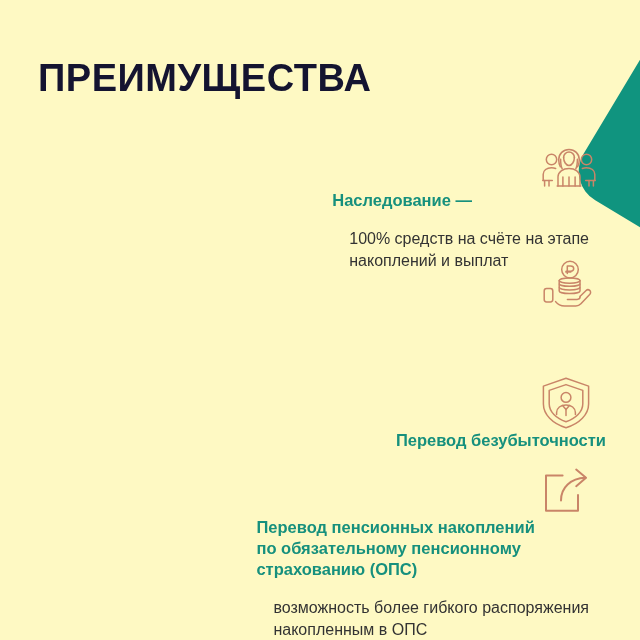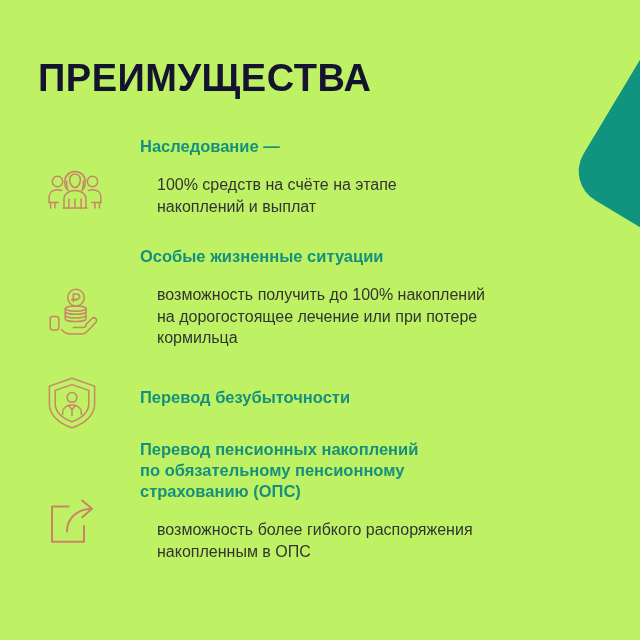--- a/index.html
+++ b/index.html
@@ -12,21 +12,21 @@
     height: 640px;
     background: #ffffff;
     font-family: "Liberation Sans", "DejaVu Sans", sans-serif;
     overflow: hidden;
     position: relative;
   }
   #slide {
     position: relative;
     width: 640px;
     height: 640px;
-    background: #bef264;
+    background: #fef9c3;
     overflow: hidden;
   }
 
   
   #deco-layer {
     position: absolute;
     top: 0;
     left: 0;
     width: 640px;
     height: 640px;
@@ -51,22 +51,22 @@
     position: absolute;
     left: 0;
     top: 0;
     width: 640px;
   }
   .benefit {
     position: absolute;
     left: 46px;
     width: 560px;
     display: flex;
-    flex-direction: row;
-    align-items: center;
+    flex-direction: column;
+    align-items: flex-end;
   }
   .benefit-icon {
     width: 66px;
     min-width: 66px;
     display: flex;
     align-items: center;
     justify-content: flex-start;
     padding-top: 2px;
   }
   .benefit-icon svg {
@@ -162,26 +162,20 @@
           <path d="M19.2 20.6v3.1c0 1.45 4.66 2.6 10.4 2.6s10.4-1.15 10.4-2.6v-3.1"></path>
           <path d="M19.2 24.2v3.1c0 1.45 4.66 2.6 10.4 2.6s10.4-1.15 10.4-2.6v-3.1"></path>
           <path d="M19.2 27.8v3.1c0 1.45 4.66 2.6 10.4 2.6s10.4-1.15 10.4-2.6v-3.1"></path>
 
           <rect x="4.2" y="28.6" width="8.6" height="13.4" rx="2.4"></rect>
 
           <path d="M15.6 41.6c2.0 2.7 5.2 4.4 9.0 4.4h11.3c1.9 0 3.7-.8 5.0-2.2l9.0-9.6c1.0-1.1.9-2.8-.2-3.8-1.0-.9-2.6-.9-3.6.1l-5.9 5.8"></path>
           <path d="M40.2 36.3c0 1.7-1.4 3.1-3.1 3.1H27.4"></path>
         </svg>
       </div>
-      <div class="benefit-body">
-        <p class="benefit-title">Особые жизненные ситуации</p>
-        <p class="benefit-desc">возможность получить до 100% накоплений
-на дорогостоящее лечение или при потере
-кормильца</p>
-      </div>
     </div>
 
     <div class="benefit" id="benefit-2">
       <div class="benefit-icon">
         <svg width="52" height="54" viewBox="0 0 52 54" fill="none" stroke="#c98568" stroke-width="1.5" stroke-linecap="round" stroke-linejoin="round">
 
           <path d="M26 2.2 3.4 10.1v18.0c0 10.4 9.1 19.7 22.6 23.7 13.5-4.0 22.6-13.3 22.6-23.7V10.1L26 2.2Z"></path>
 
           <path d="M26 8.6 9.2 14.4v13.4c0 7.9 7.0 14.9 16.8 17.9 9.8-3.0 16.8-10.0 16.8-17.9V14.4L26 8.6Z"></path>
 

